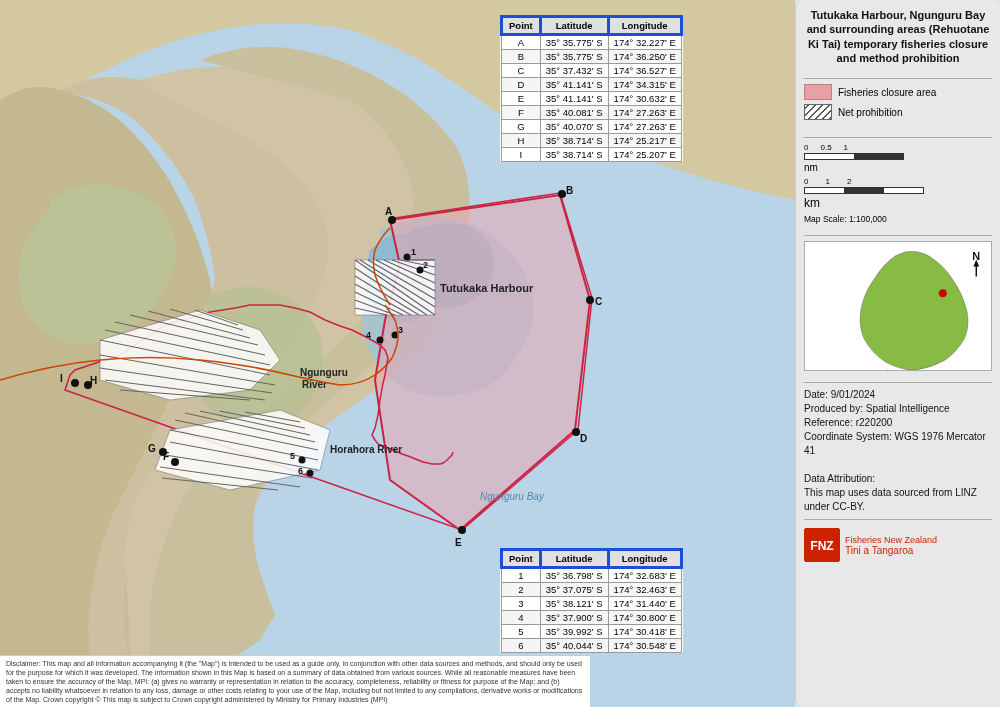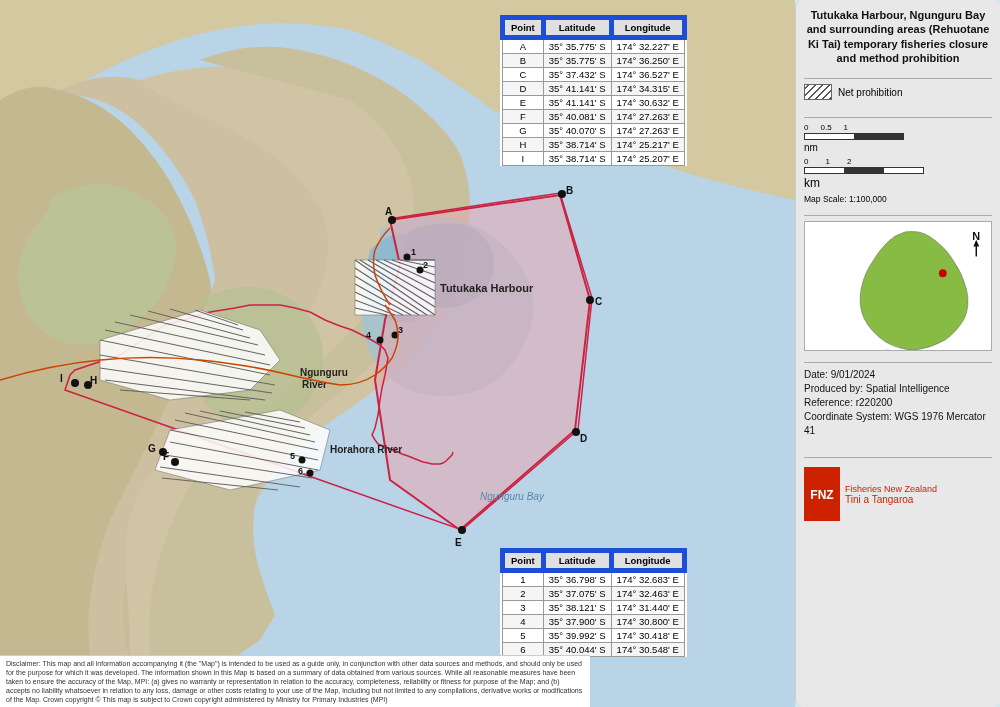--- a/index.html
+++ b/index.html
@@ -44,21 +44,21 @@
 
     
     .coord-table {
       border-collapse: collapse;
       font-size: 9.5px;
       background: white;
       width: auto;
     }
     .coord-table th {
       background: #e0e0e0;
-      border: 5px solid #1d4ed8;
+      border: 3px solid #1d4ed8;
       padding: 2px 6px;
       text-align: center;
       font-weight: bold;
     }
     .coord-table td {
       border: 1px solid #999;
       padding: 1px 5px;
       text-align: center;
       white-space: nowrap;
     }
@@ -411,20 +411,24 @@
 </div>
 
 <div id="right-panel">
 
   <div class="panel-title">Tutukaka Harbour, Ngunguru Bay and surrounding areas (Rehuotane Ki Tai) temporary fisheries closure and method prohibition</div>
 
   <hr class="divider">
 
   <div class="legend-section">
     <div class="legend-item">
+      <div class="legend-box-pink"></div>
+      <span>Fisheries closure area</span>
+    </div>
+    <div class="legend-item">
       <div class="legend-box-hatch"></div>
       <span>Net prohibition</span>
     </div>
   </div>
 
   <hr class="divider">
 
   <div class="scale-section">
 
     <div style="font-size:8px;margin-bottom:1px;display:flex;gap:12px;">
@@ -483,26 +487,30 @@
     </div>
     <div>
       <span>Reference:</span>
       <span>r220200</span>
     </div>
     <div>
       <span>Coordinate System:</span>
       <span>WGS 1976 Mercator 41</span>
     </div>
     <br>
+    <div>
+      <span>Data Attribution:</span><br>
+      <span>This map uses data sourced from LINZ under CC-BY.</span>
+    </div>
   </div>
 
   <hr class="divider">
 
   <div class="fnz-logo">
-    <div style="width:36px;height:54px;background:#cc2200;display:flex;align-items:center;justify-content:center;margin-right:5px;flex-shrink:0;">
+    <div style="width:36px;height:32px;background:#cc2200;display:flex;align-items:center;justify-content:center;margin-right:5px;flex-shrink:0;">
       <svg width="34" height="34" viewBox="0 0 34 34">
         <rect width="34" height="34" fill="#cc2200"></rect>
         <text x="17" y="22" text-anchor="middle" fill="white" font-size="12" font-weight="bold" font-family="Arial">FNZ</text>
       </svg>
     </div>
     <div>
       <div style="font-size:9px;font-weight:normal;color:#cc2200;">Fisheries New Zealand</div>
       <div style="font-size:10px;color:#cc2200;">Tini a Tangaroa</div>
     </div>
   </div>

